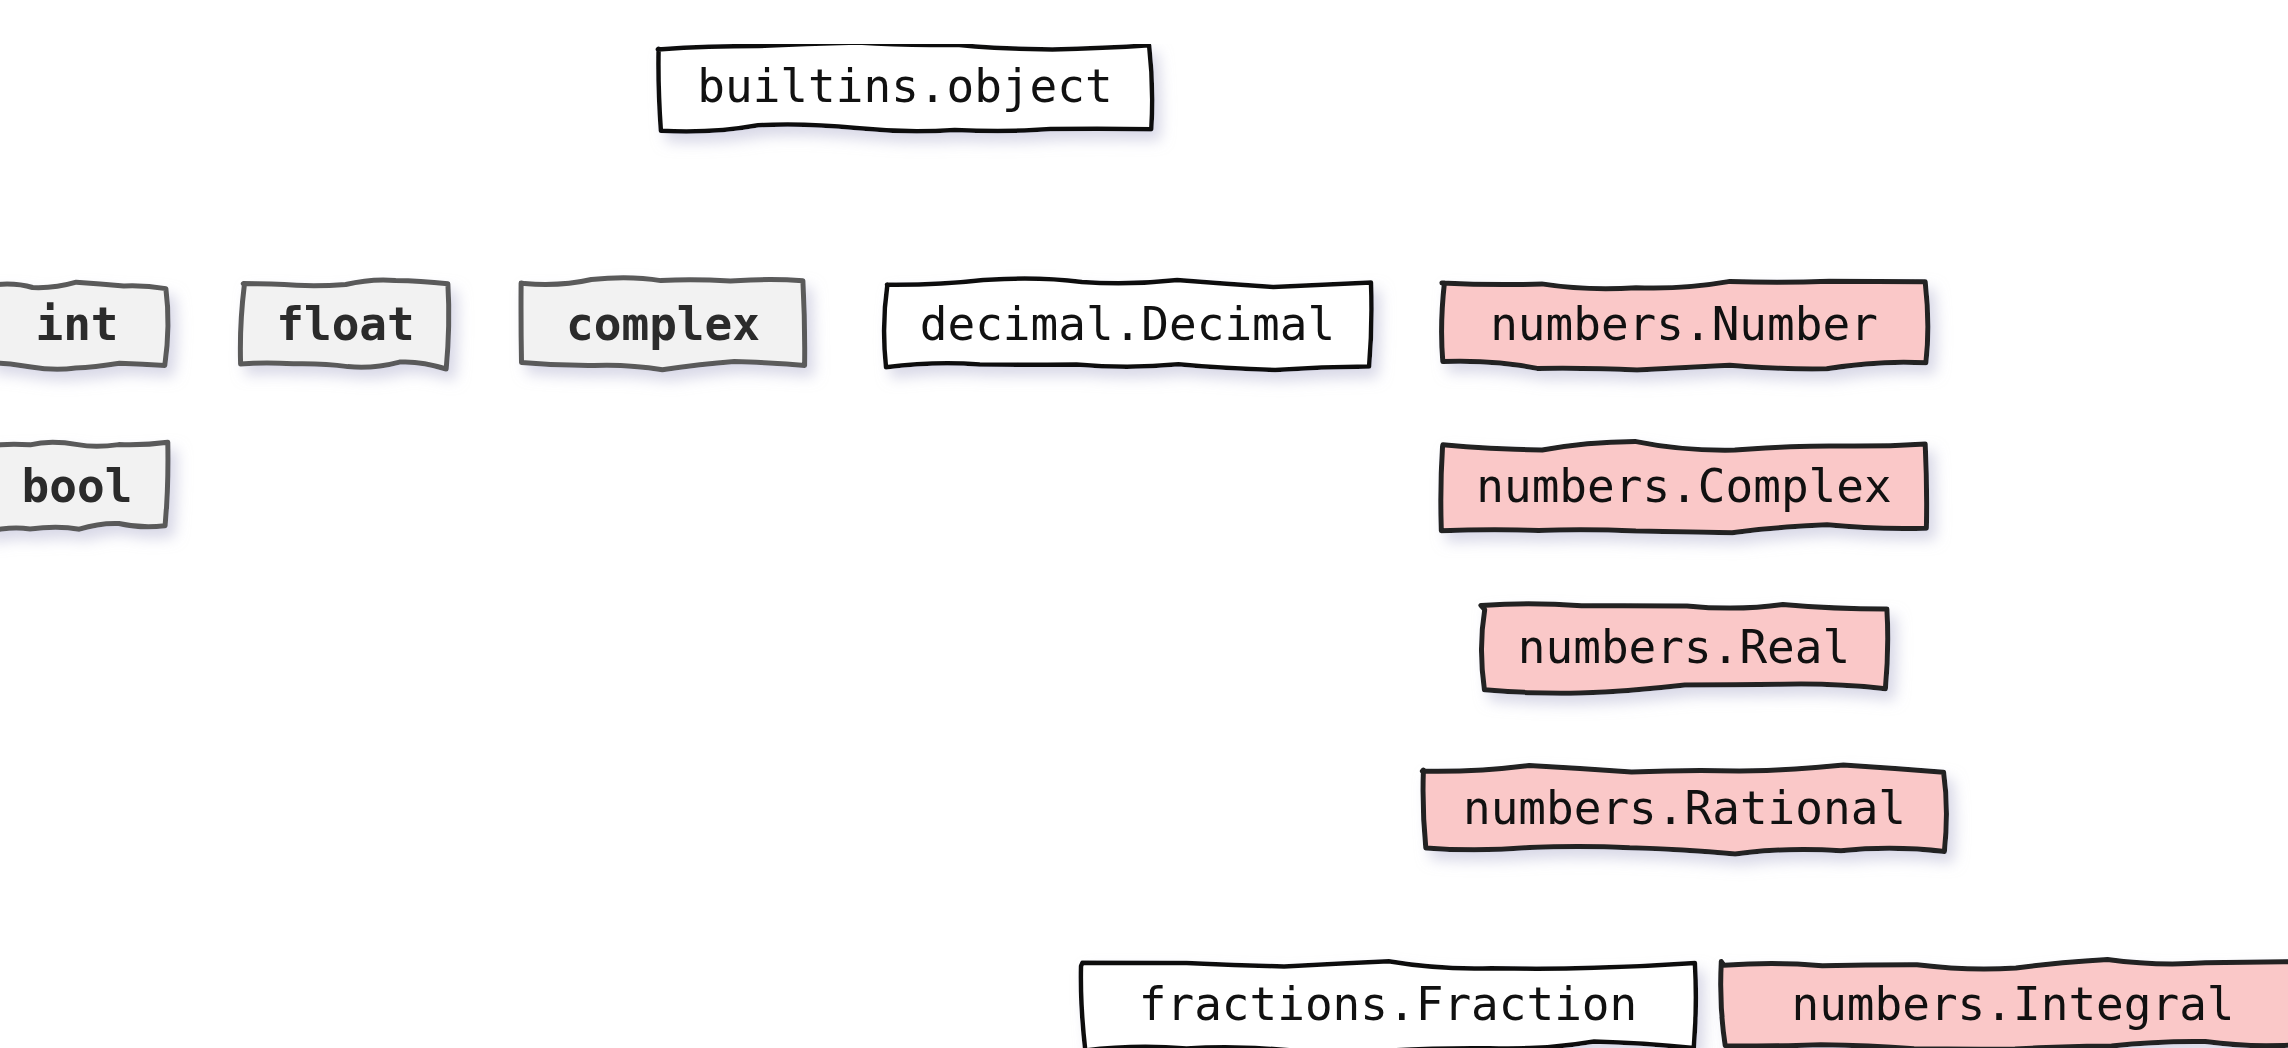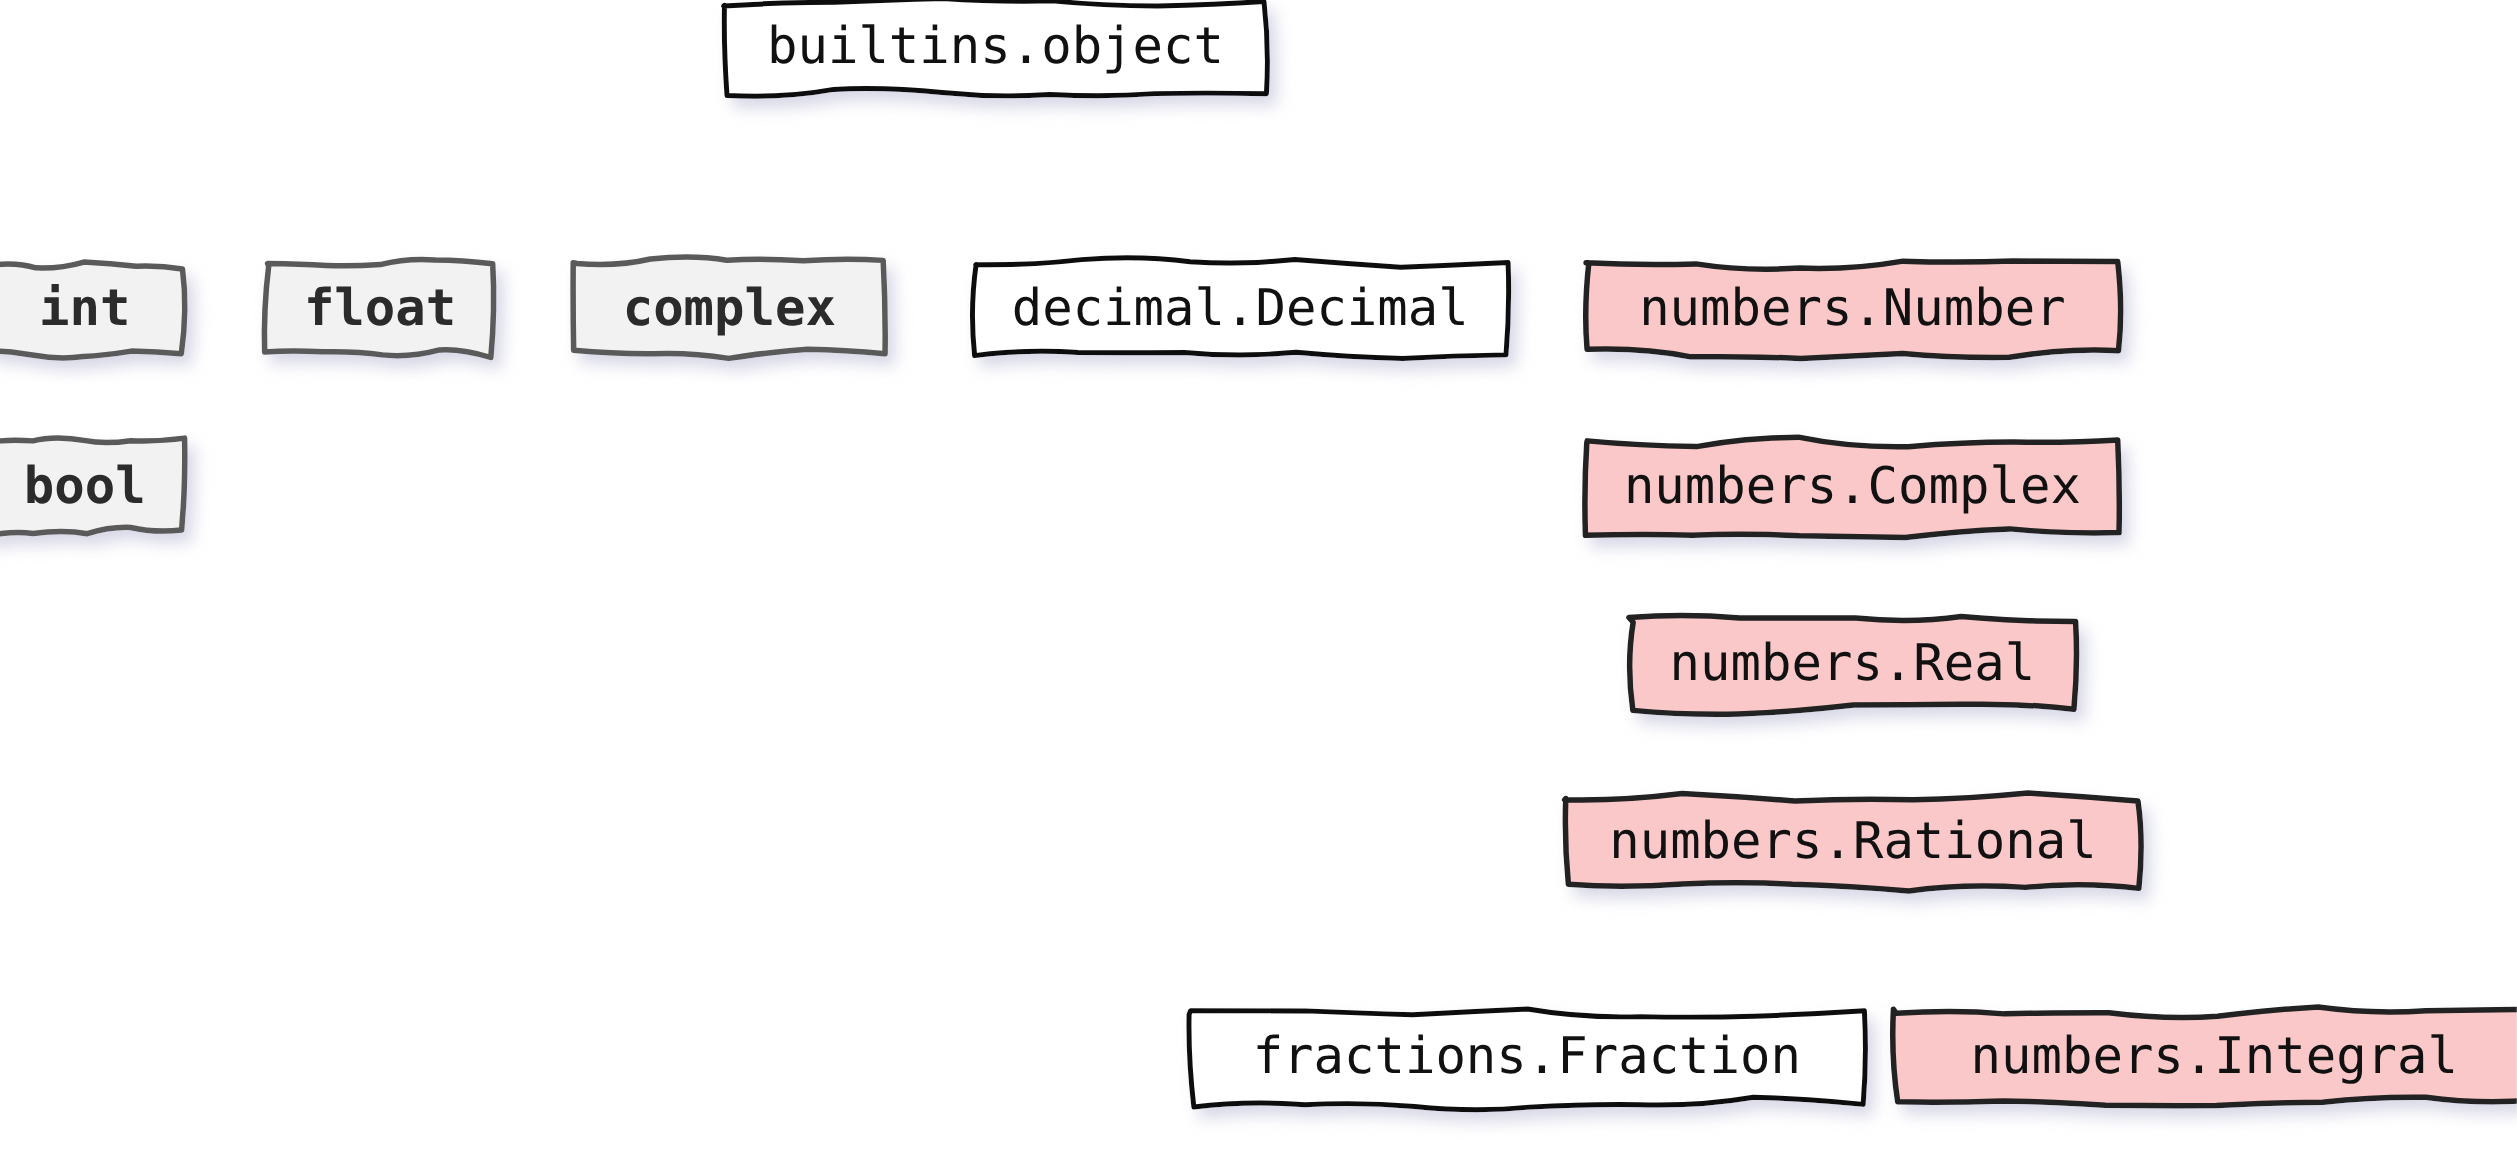--- a/index.html
+++ b/index.html
@@ -10,20 +10,21 @@
   body {
     width: 2288px;
     height: 1048px;
     overflow: hidden;
     font-family: "DejaVu Sans Mono", monospace;
   }
   #diagram-root {
     position: relative;
     width: 2288px;
     height: 924px;
+    margin-top: 44px;
   }
   svg.diagram {
     display: block;
     width: 2288px;
     height: 1048px;
   }
   .node-label {
     font-family: "DejaVu Sans Mono", "Liberation Mono", monospace;
     dominant-baseline: middle;
     text-anchor: middle;

